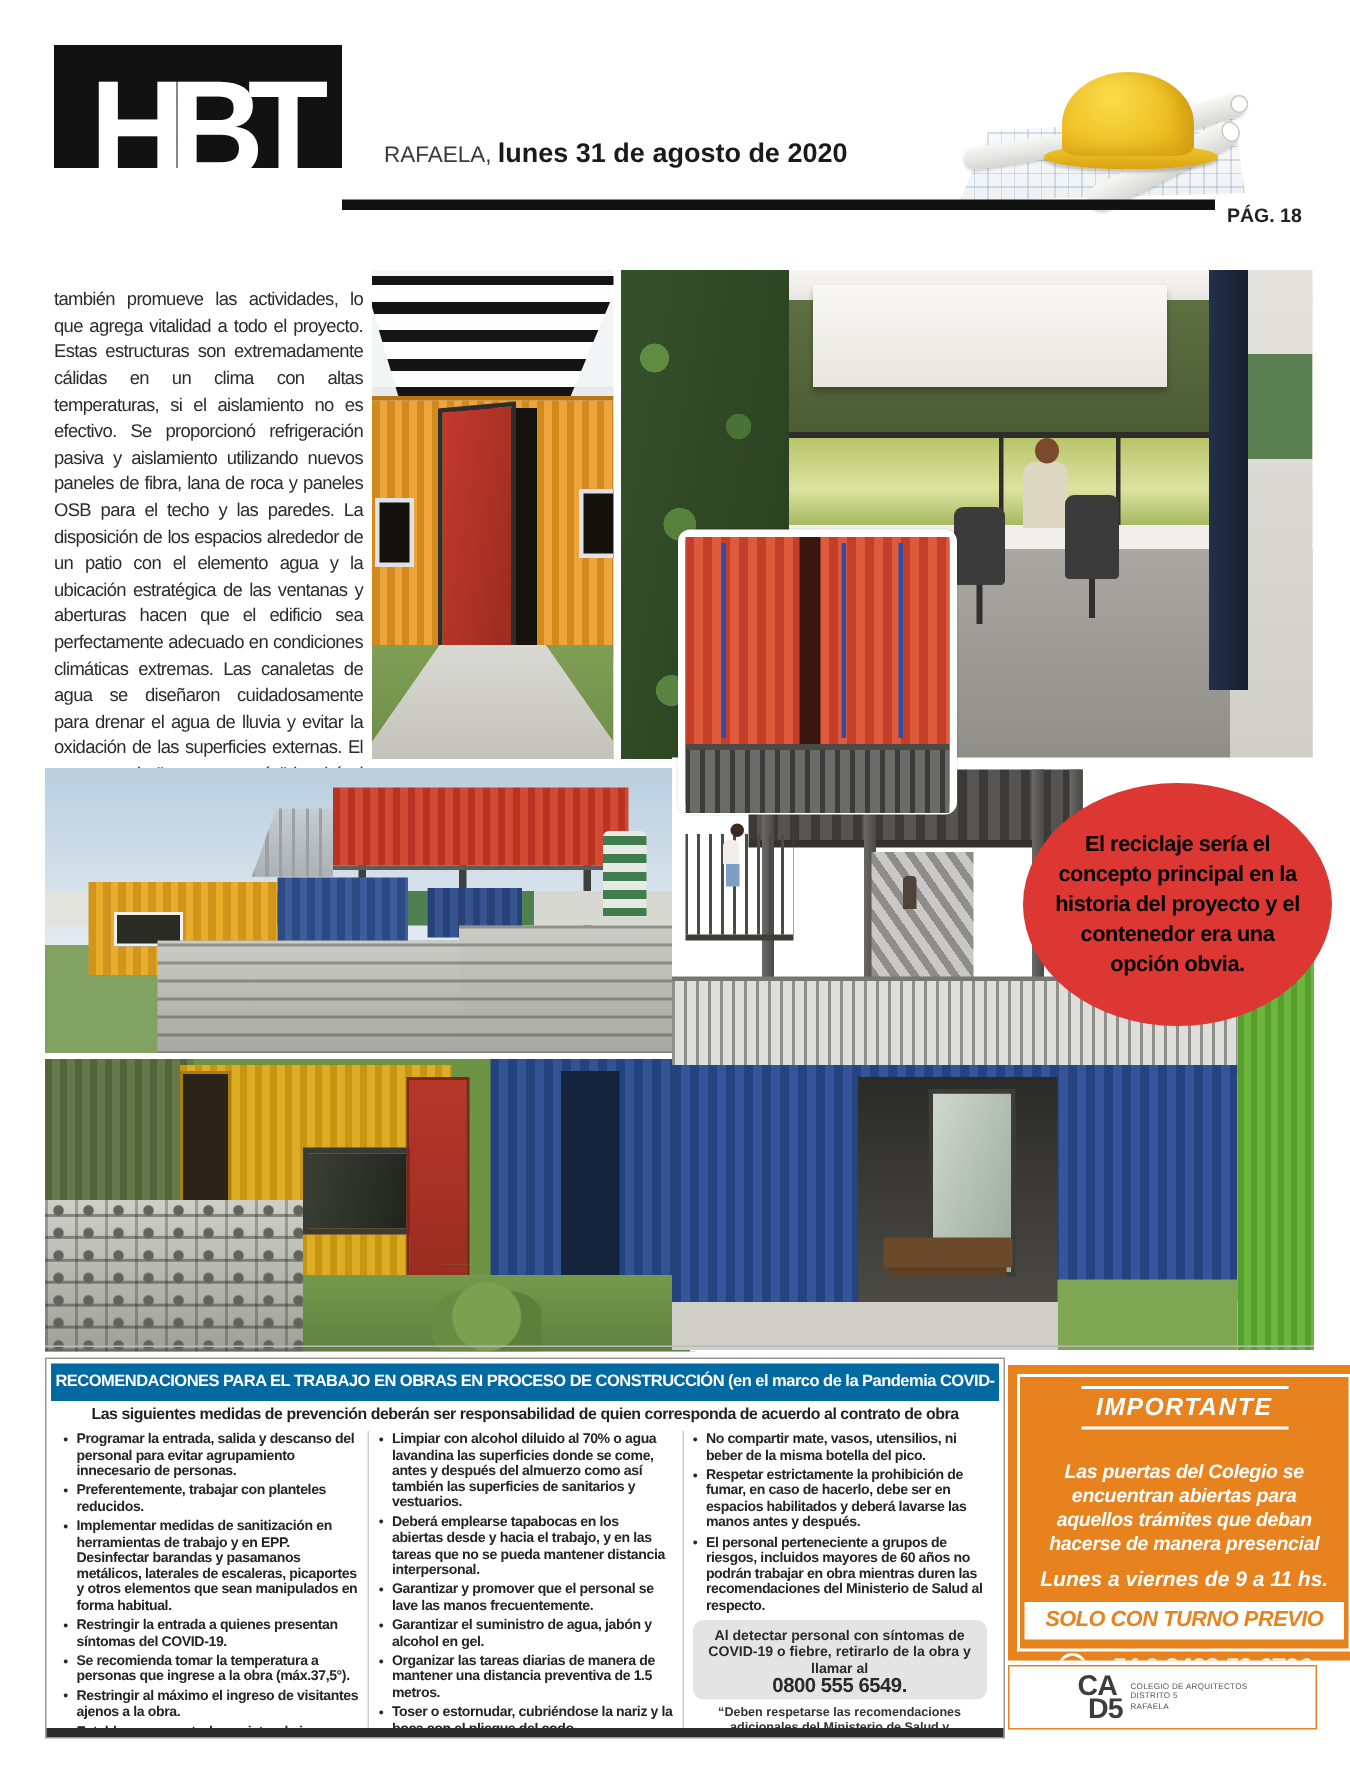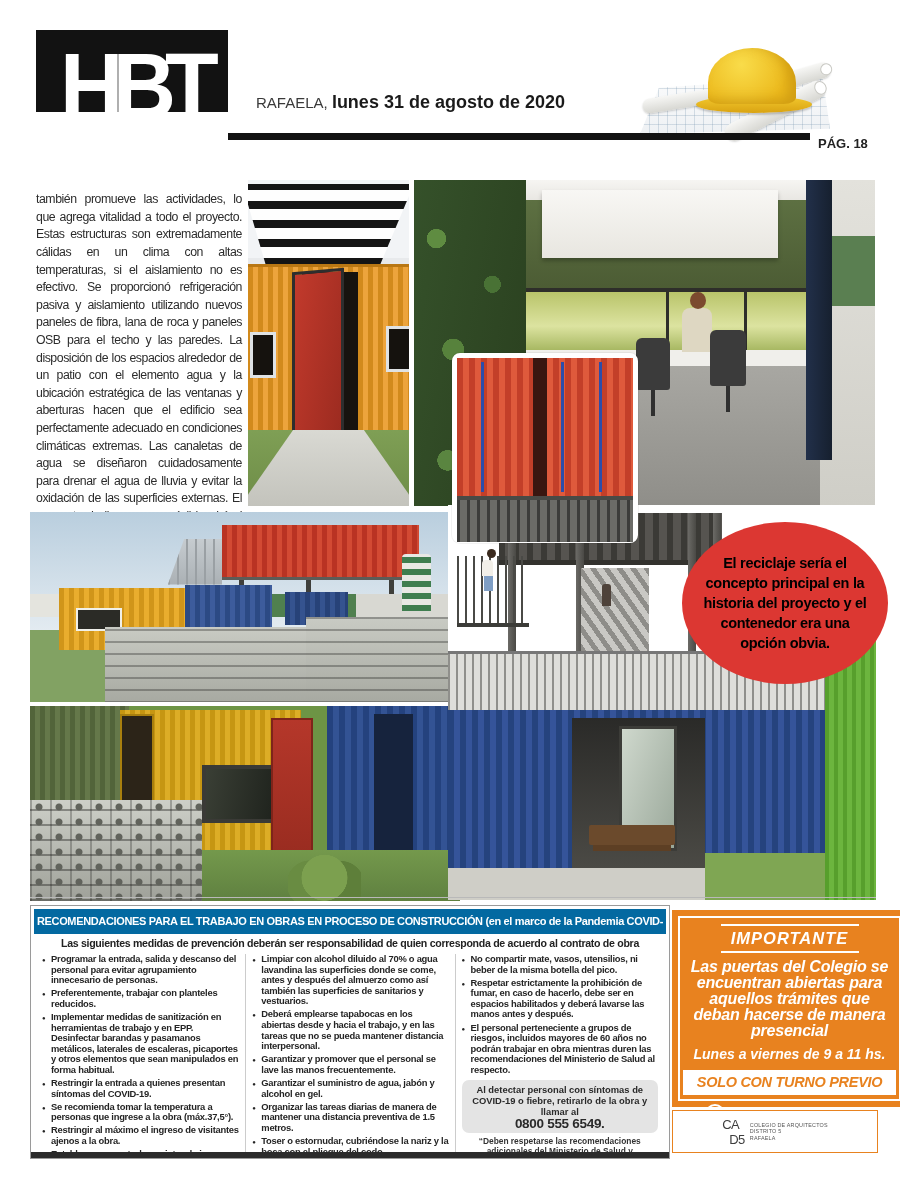--- a/index.html
+++ b/index.html
@@ -149,29 +149,29 @@
   .alert-box{background:#e4e4e4;border-radius:7px;padding:4px 6px;text-align:center;font-weight:bold;font-size:9.4px;line-height:11px;margin-top:4px;color:#2a2a2a;}
   .alert-phone{display:block;font-size:13.5px;margin-top:1px;letter-spacing:-0.3px;}
   .disclaimer{text-align:center;font-weight:bold;font-size:8.4px;line-height:10px;margin-top:3px;color:#333;}
   .recs-bottombar{position:absolute;left:-1px;right:-1px;bottom:-1px;height:7px;background:#2b2b2b;}
 
   
   .importante{left:672px;top:910px;width:235px;height:197px;background:#E8821F;text-align:center;overflow:hidden;font-style:italic;}
   .imp-frame{position:absolute;inset:6px;border:2px solid #fff;pointer-events:none;}
   .imp-title{color:#fff;font-weight:900;font-size:16.5px;letter-spacing:1px;margin-top:15px;}
   .imp-line{width:138px;height:2px;background:#fff;margin:3px auto;}
-  .imp-body{color:#fff;font-weight:bold;font-size:16px;line-height:16px;letter-spacing:-0.2px;margin:6px 16px 0;}
+  .imp-body{color:#fff;font-weight:bold;font-size:13px;line-height:16px;letter-spacing:-0.2px;margin:20px 16px 0;}
   .imp-schedule{color:#fff;font-weight:bold;font-size:14px;margin-top:7px;}
   .imp-band{margin:8px 11px 0;background:#fff;color:#E8821F;font-weight:900;font-size:14.5px;line-height:25px;height:25px;letter-spacing:-0.3px;}
   .imp-phone-row{display:flex;align-items:center;justify-content:center;gap:6px;margin-top:9px;color:#fff;}
   .wa-icon{width:20px;height:20px;border:2px solid #fff;border-radius:50%;font-size:12px;line-height:19px;box-sizing:border-box;}
   .imp-phone{font-weight:900;font-size:17px;letter-spacing:-0.5px;}
 
   .cad5-box{left:672px;top:1110px;width:206px;height:43px;background:#fff;border:1px solid #E8821F;box-sizing:border-box;display:flex;align-items:center;justify-content:center;gap:5px;}
-  .cad5-mark{color:#3d3d3d;font-weight:normal;line-height:15px;font-size:13px;letter-spacing:-0.5px;}
+  .cad5-mark{color:#3d3d3d;font-weight:bold;line-height:15px;font-size:19px;letter-spacing:-0.5px;}
   .cad5-mark .d5{display:block;padding-left:7px;}
   .cad5-caption{font-size:5.4px;line-height:6.4px;color:#555;letter-spacing:0.2px;text-align:left;}
 </style>
 </head>
 <body>
 
 <div class="abs logo-box">
   <span class="logo-text">HBT</span>
 </div>
 <div class="abs dateline">

